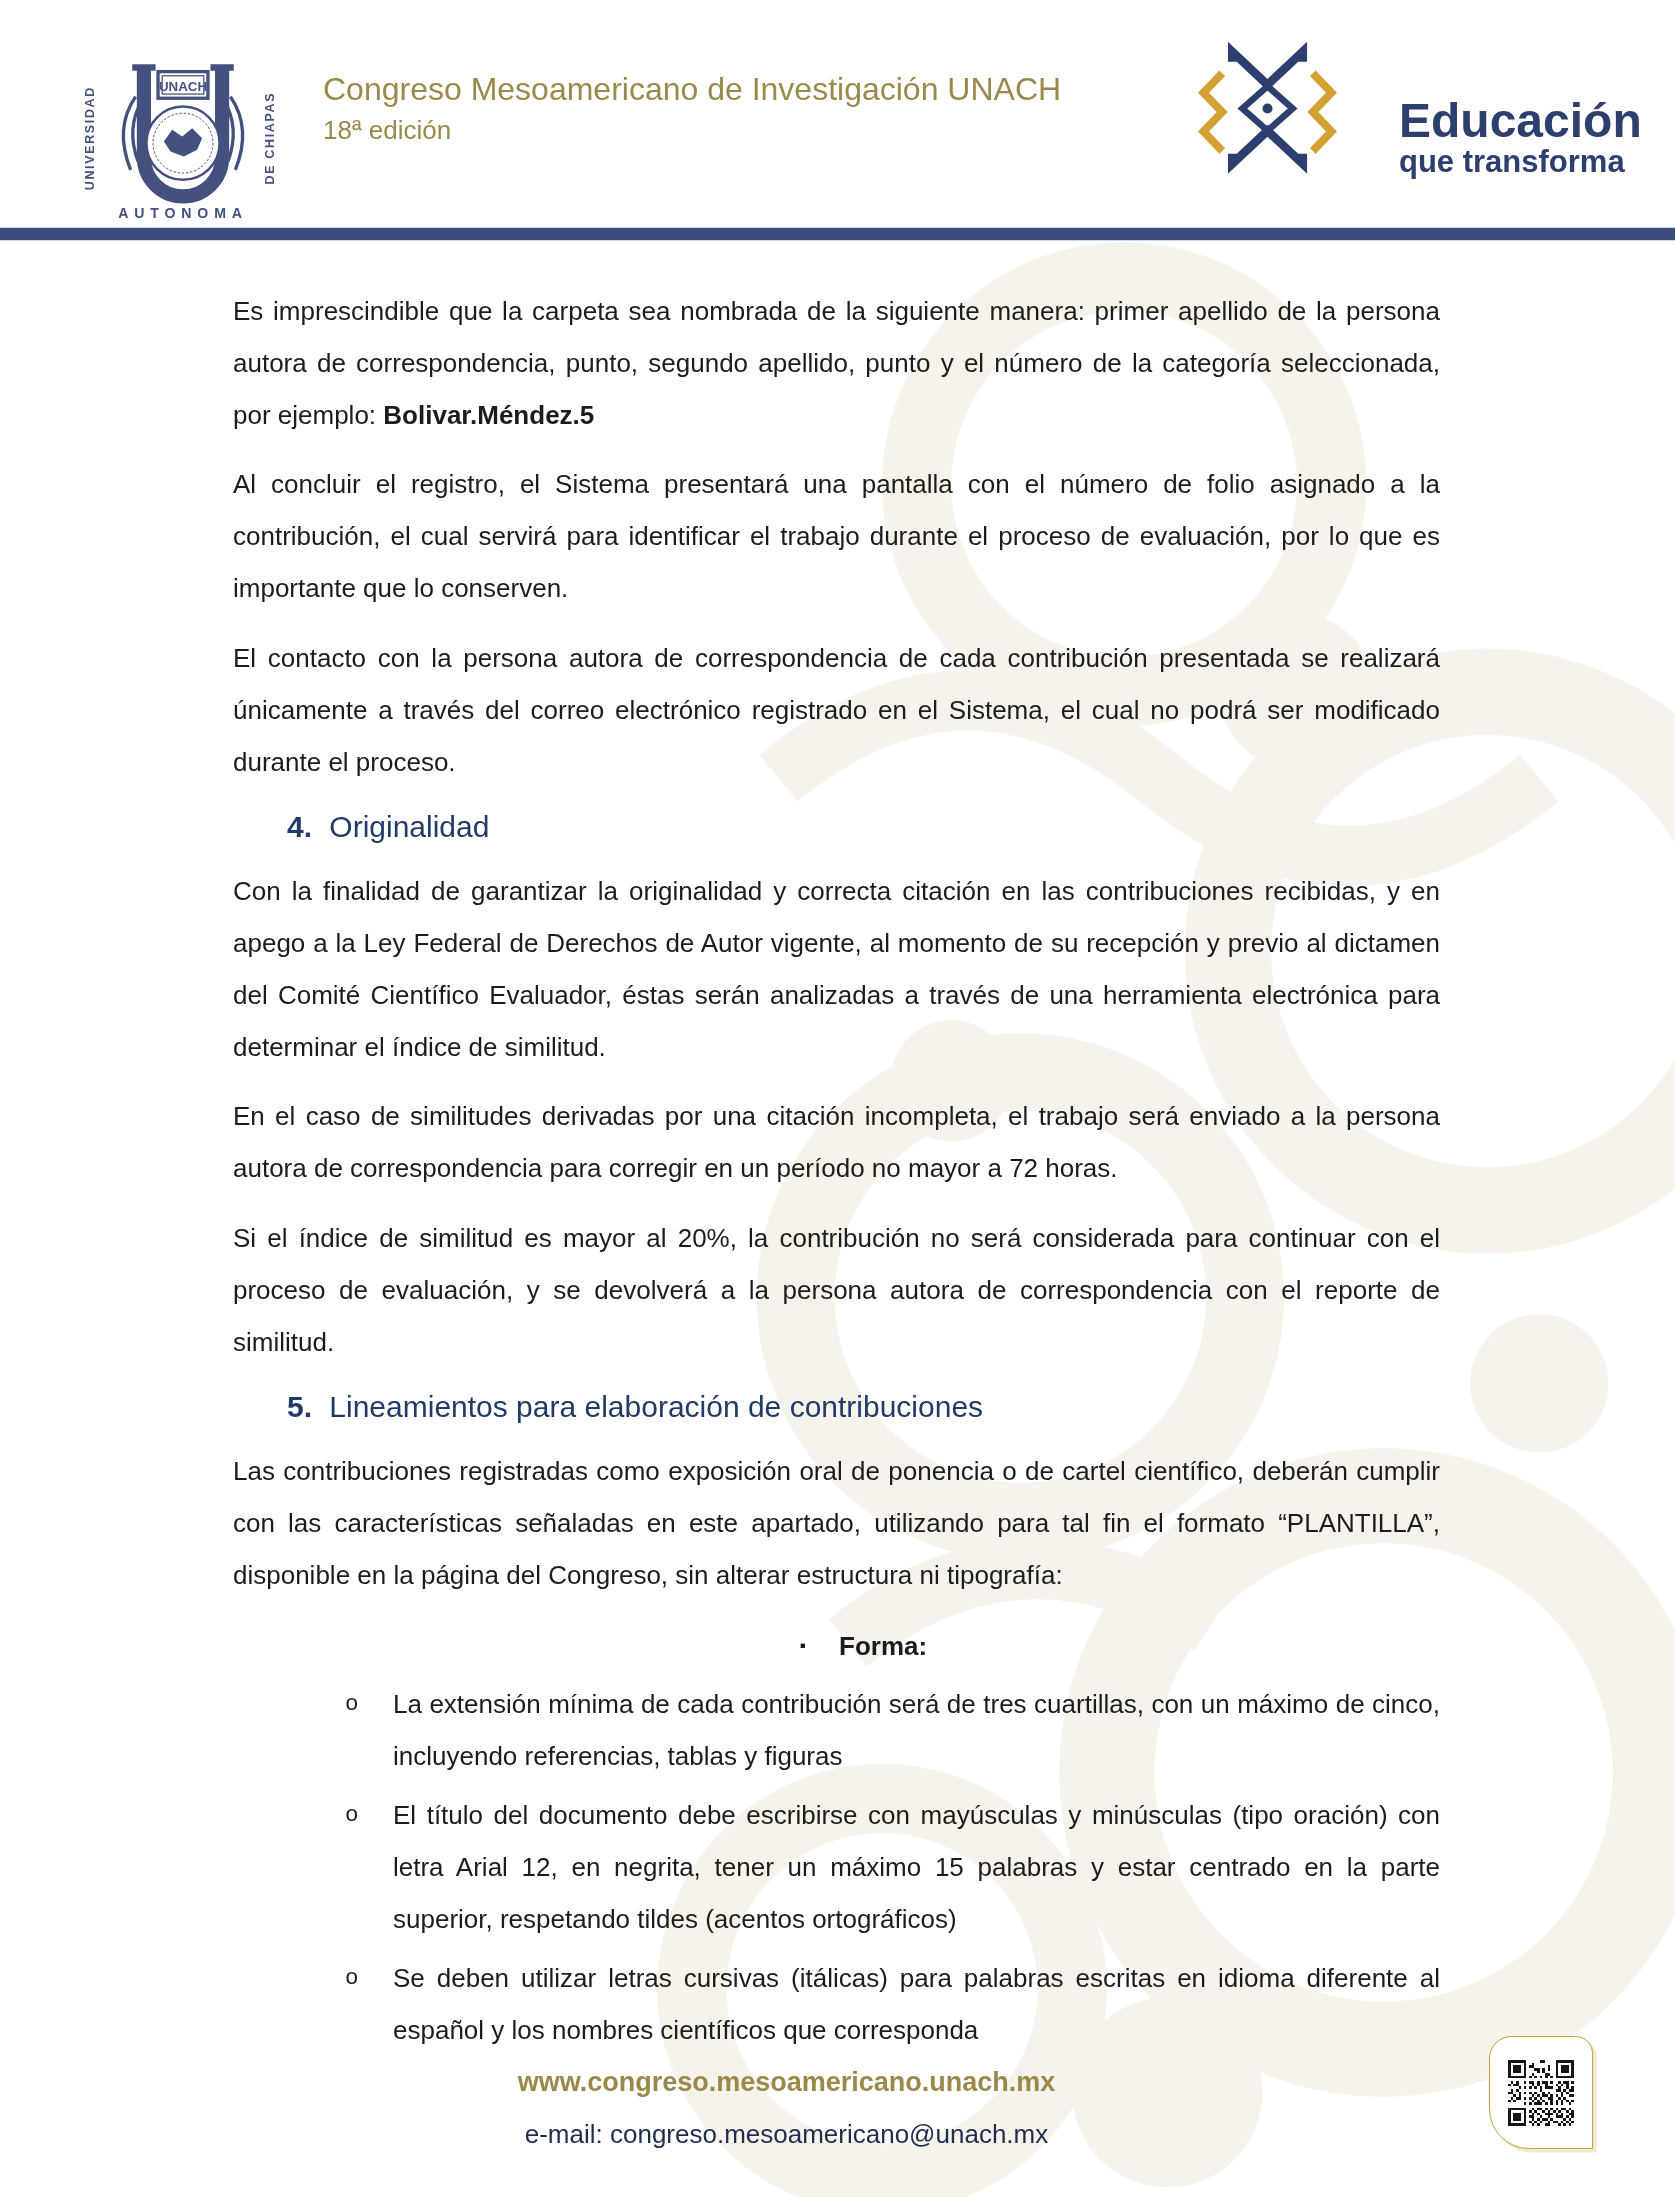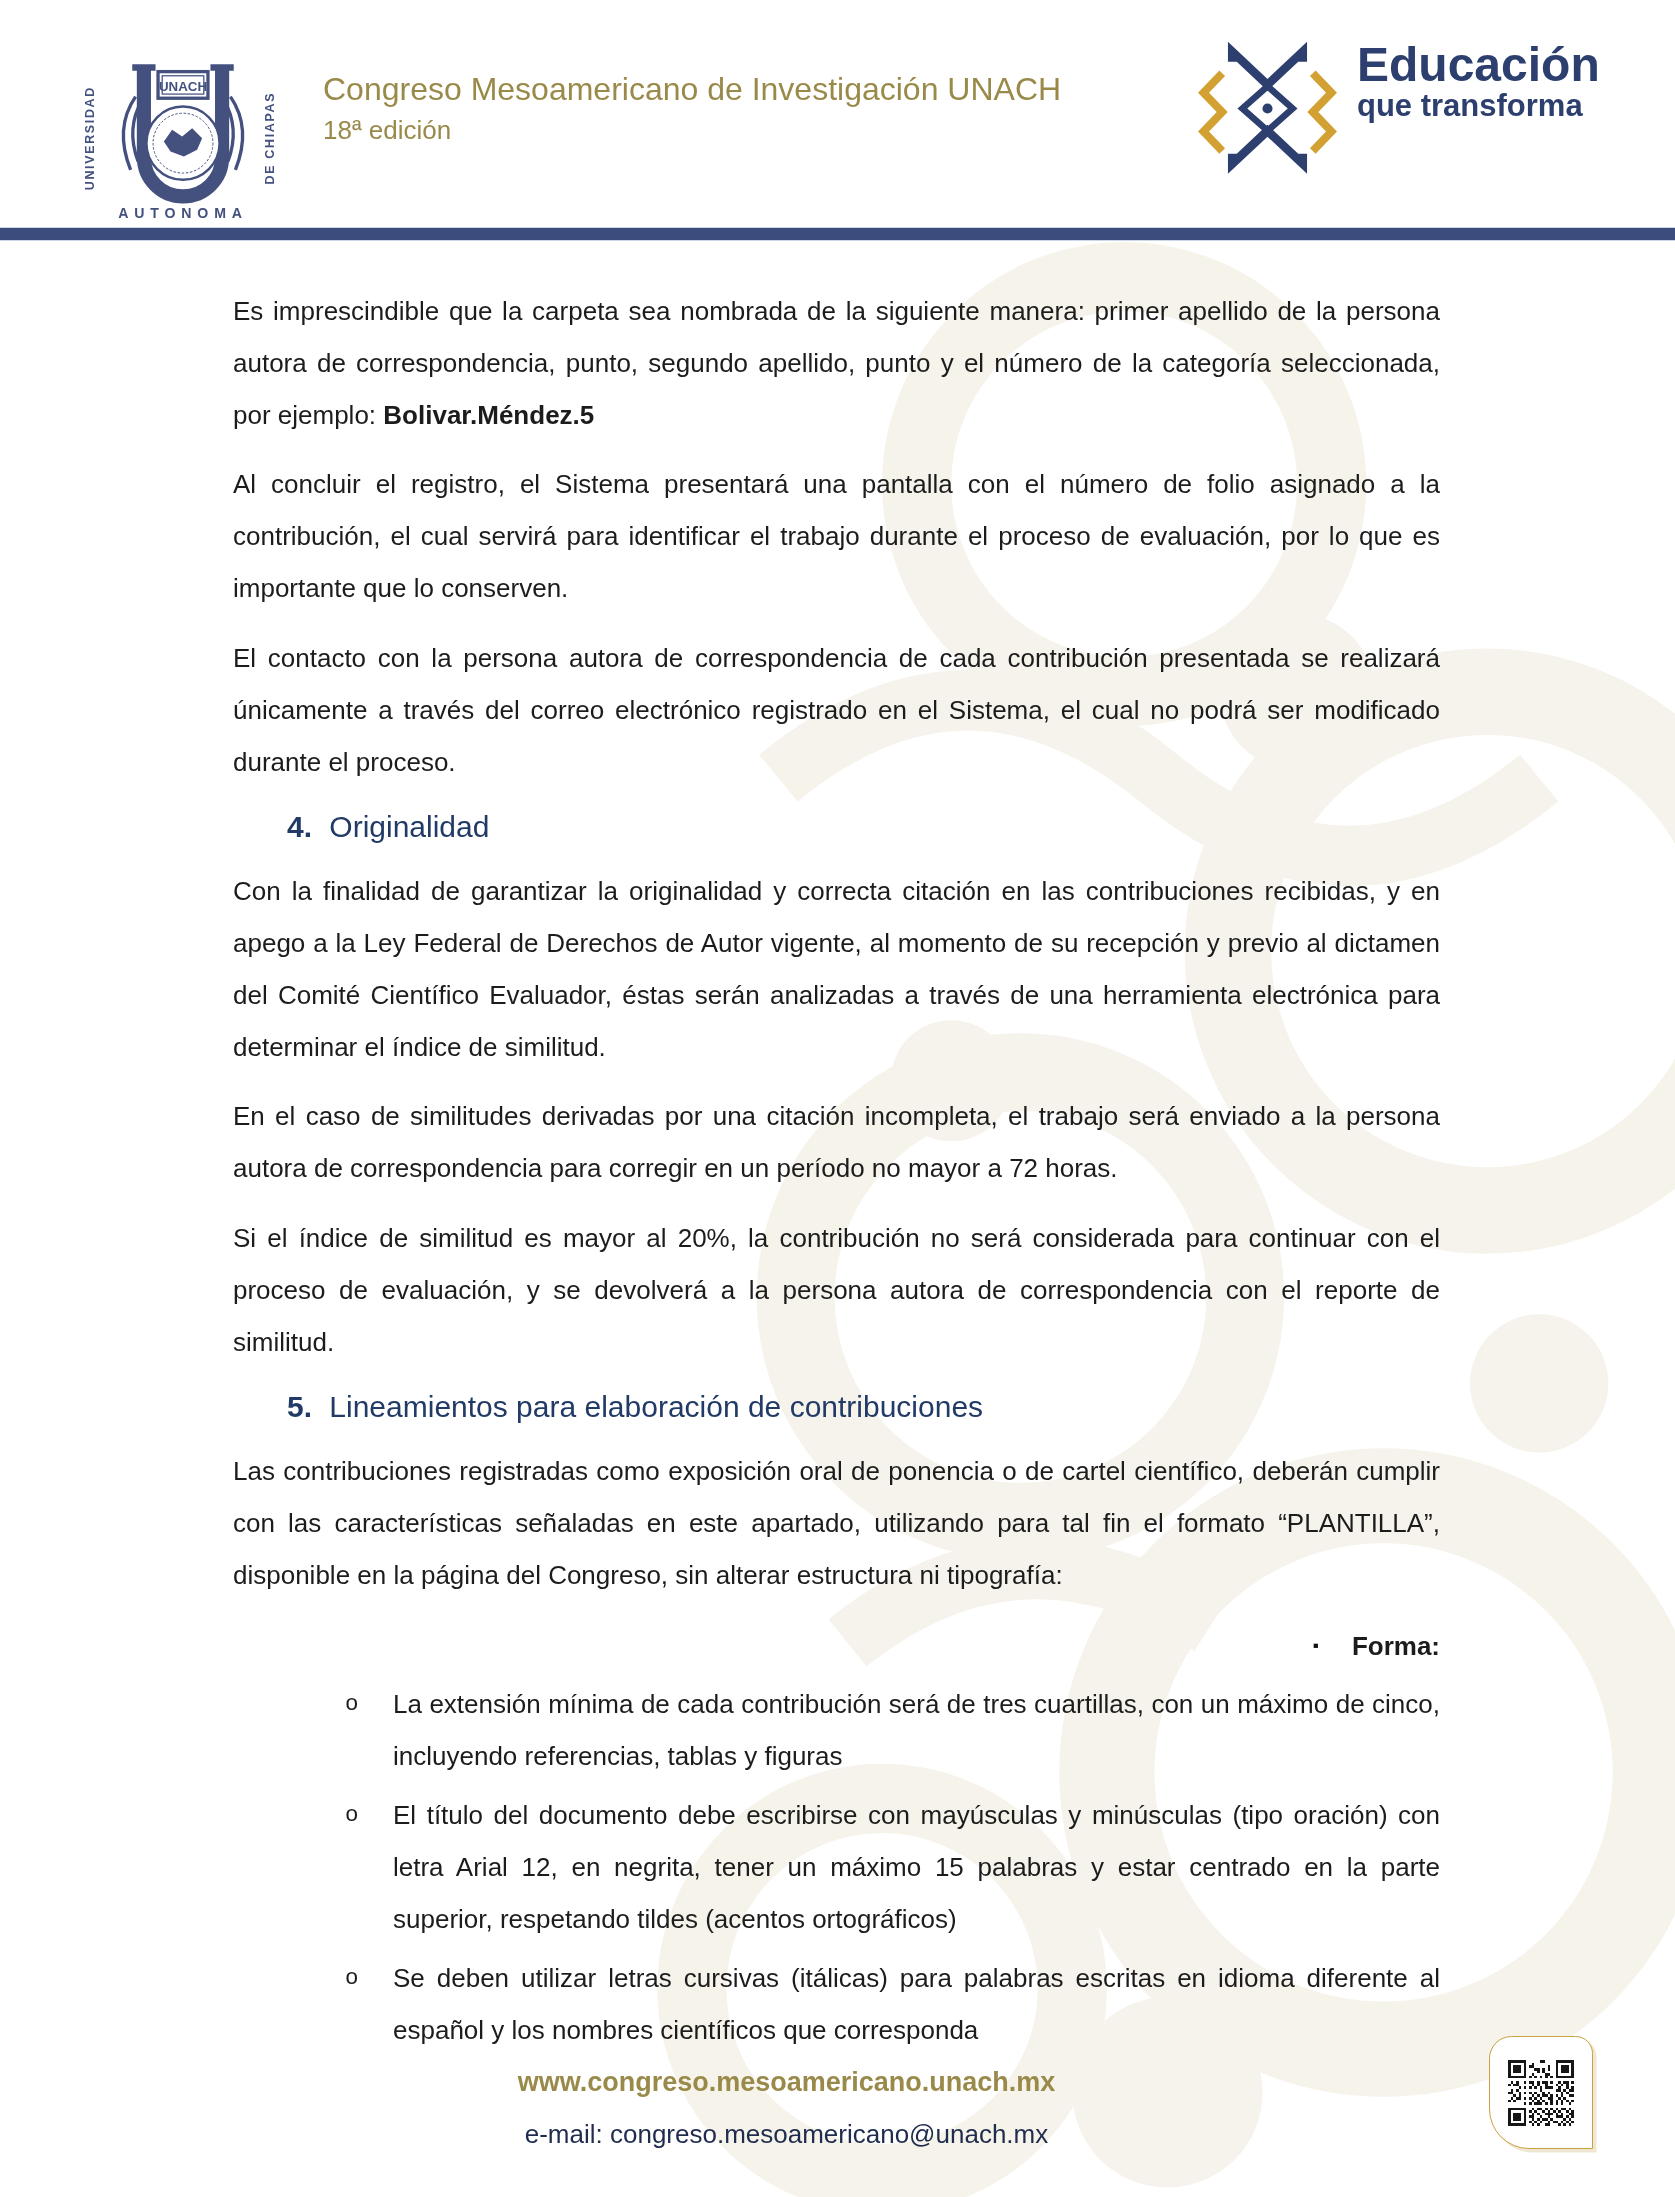--- a/index.html
+++ b/index.html
@@ -7,37 +7,37 @@
     width:1676px;height:2197px;position:relative;background:#ffffff;
     font-family:"Liberation Sans", sans-serif;color:#1c1c1c;overflow:hidden;
   }
   .watermark{position:absolute;inset:0;z-index:0;pointer-events:none;}
   
   .hdr{position:absolute;top:45px;left:79px;display:flex;z-index:2;}
   .hdr-text{margin-left:36px;padding-top:19px;}
   .uni{font-size:38px;font-weight:bold;color:#2e4170;letter-spacing:0;}
   .congress{font-size:32px;font-weight:normal;color:#9a8a4a;margin-top:7px;}
   .edition{font-size:26px;color:#9a8a4a;margin-top:7px;}
-  .brand{position:absolute;top:40px;left:1192px;display:flex;align-items:flex-start;z-index:2;}
+  .brand{position:absolute;top:40px;left:1192px;display:flex;align-items:flex-end;z-index:2;gap:42px;}
   .brand-text{margin-left:14px;}
   .brand-1{font-size:48px;font-weight:bold;color:#2d3f6e;line-height:1.05;}
   .brand-2{font-size:31px;font-weight:bold;color:#2d3f6e;line-height:1.0;}
   .hdr-bar{position:absolute;top:227px;left:0;width:100%;height:12px;background:#3c4c7d;
     border-top:1.7px solid #ccd7ea;border-bottom:1.7px solid #ccd7ea;z-index:2;}
   
   .crest-txt{fill:#44517f;font-weight:bold;}
   
   .content{position:absolute;left:233px;width:1207px;top:285px;z-index:1;
     font-size:26px;line-height:52px;text-align:justify;}
   .content p{margin:0 0 17.3px;}
   .bold{font-weight:bold;}
   .sec-head{color:#223a66;font-size:30px;margin:14px 0 17.3px;padding-left:54px;
     text-align:left;line-height:43px;}
   .sec-num{font-weight:bold;margin-right:17.3px;}
-  .bullet-line{padding-left:54px;margin:15.6px 0 7px;text-align:right;}
+  .bullet-line{padding-left:54px;margin:15.6px 0 7px;text-align:center;}
   .bullet-marker{font-size:17.3px;margin-right:33px;vertical-align:3.5px;color:#111;}
   .bullet-title{font-weight:bold;}
   .sub-list{margin:0;padding:0;list-style:none;}
   .sub-item{position:relative;padding-left:160px;margin-bottom:7px;}
   .sub-marker{position:absolute;left:112px;top:0;font-family:"Liberation Mono",monospace;
     font-size:22.5px;}
   
   .footer{position:absolute;left:233px;width:1107px;top:2067px;text-align:center;z-index:1;}
   .f-url{color:#9a8a4a;font-weight:bold;font-size:27px;text-decoration:none;display:block;}
   .f-email{color:#1f2c4e;font-size:26px;margin-top:21px;display:block;text-decoration:none;}

